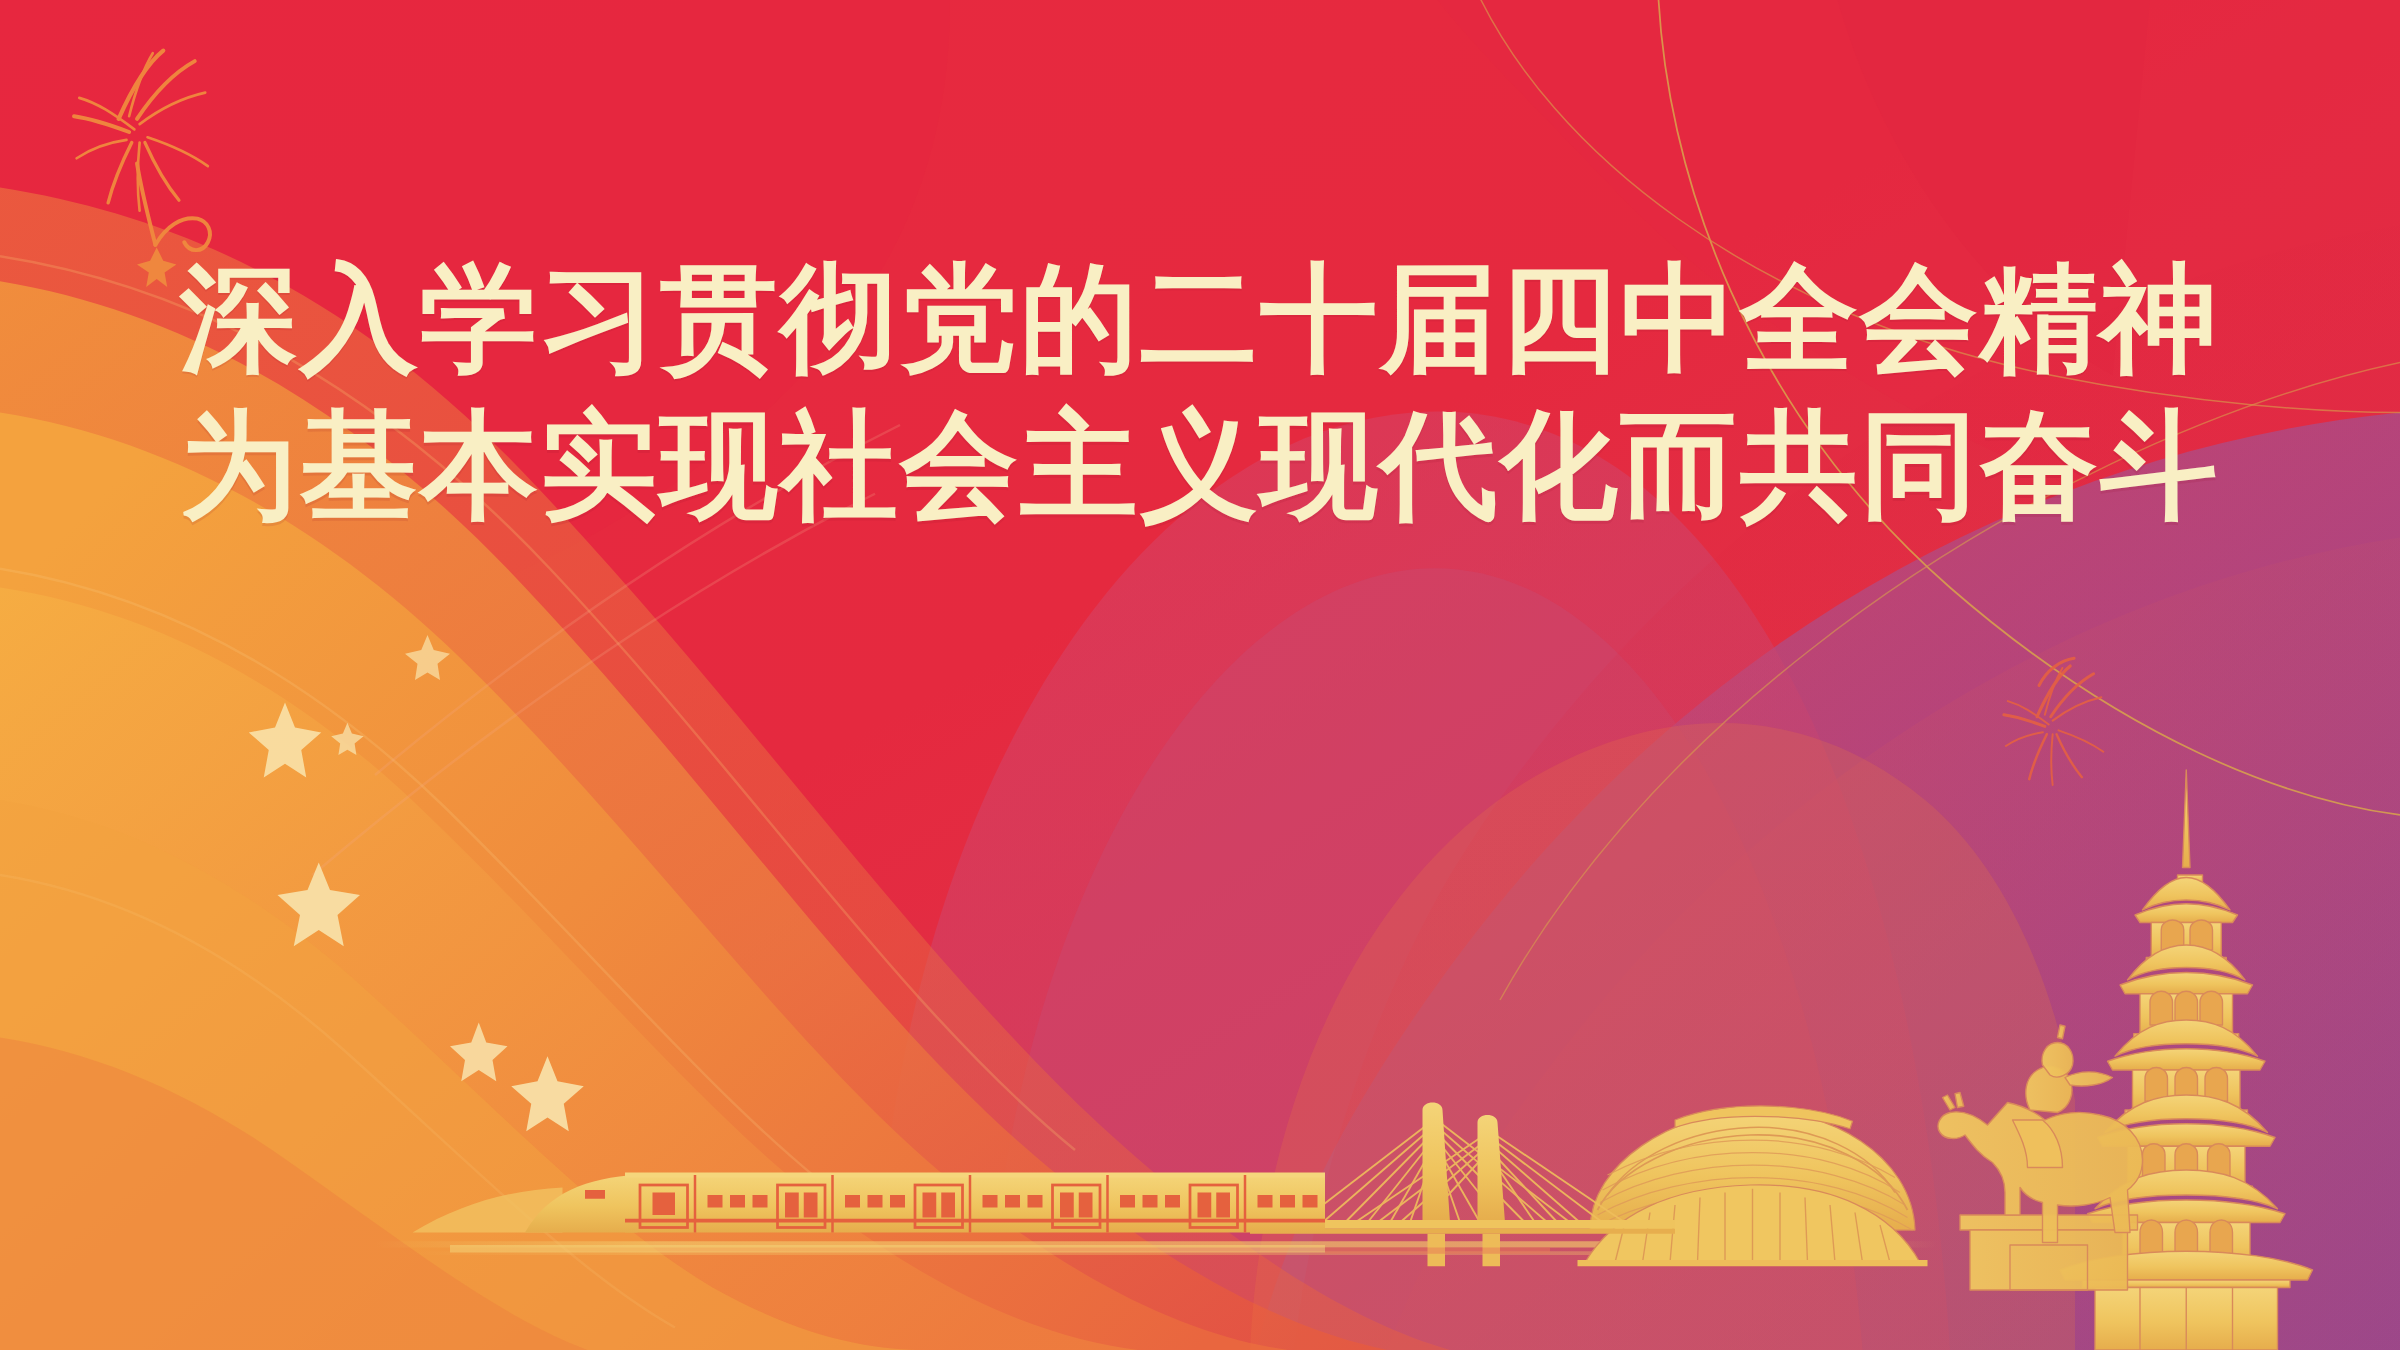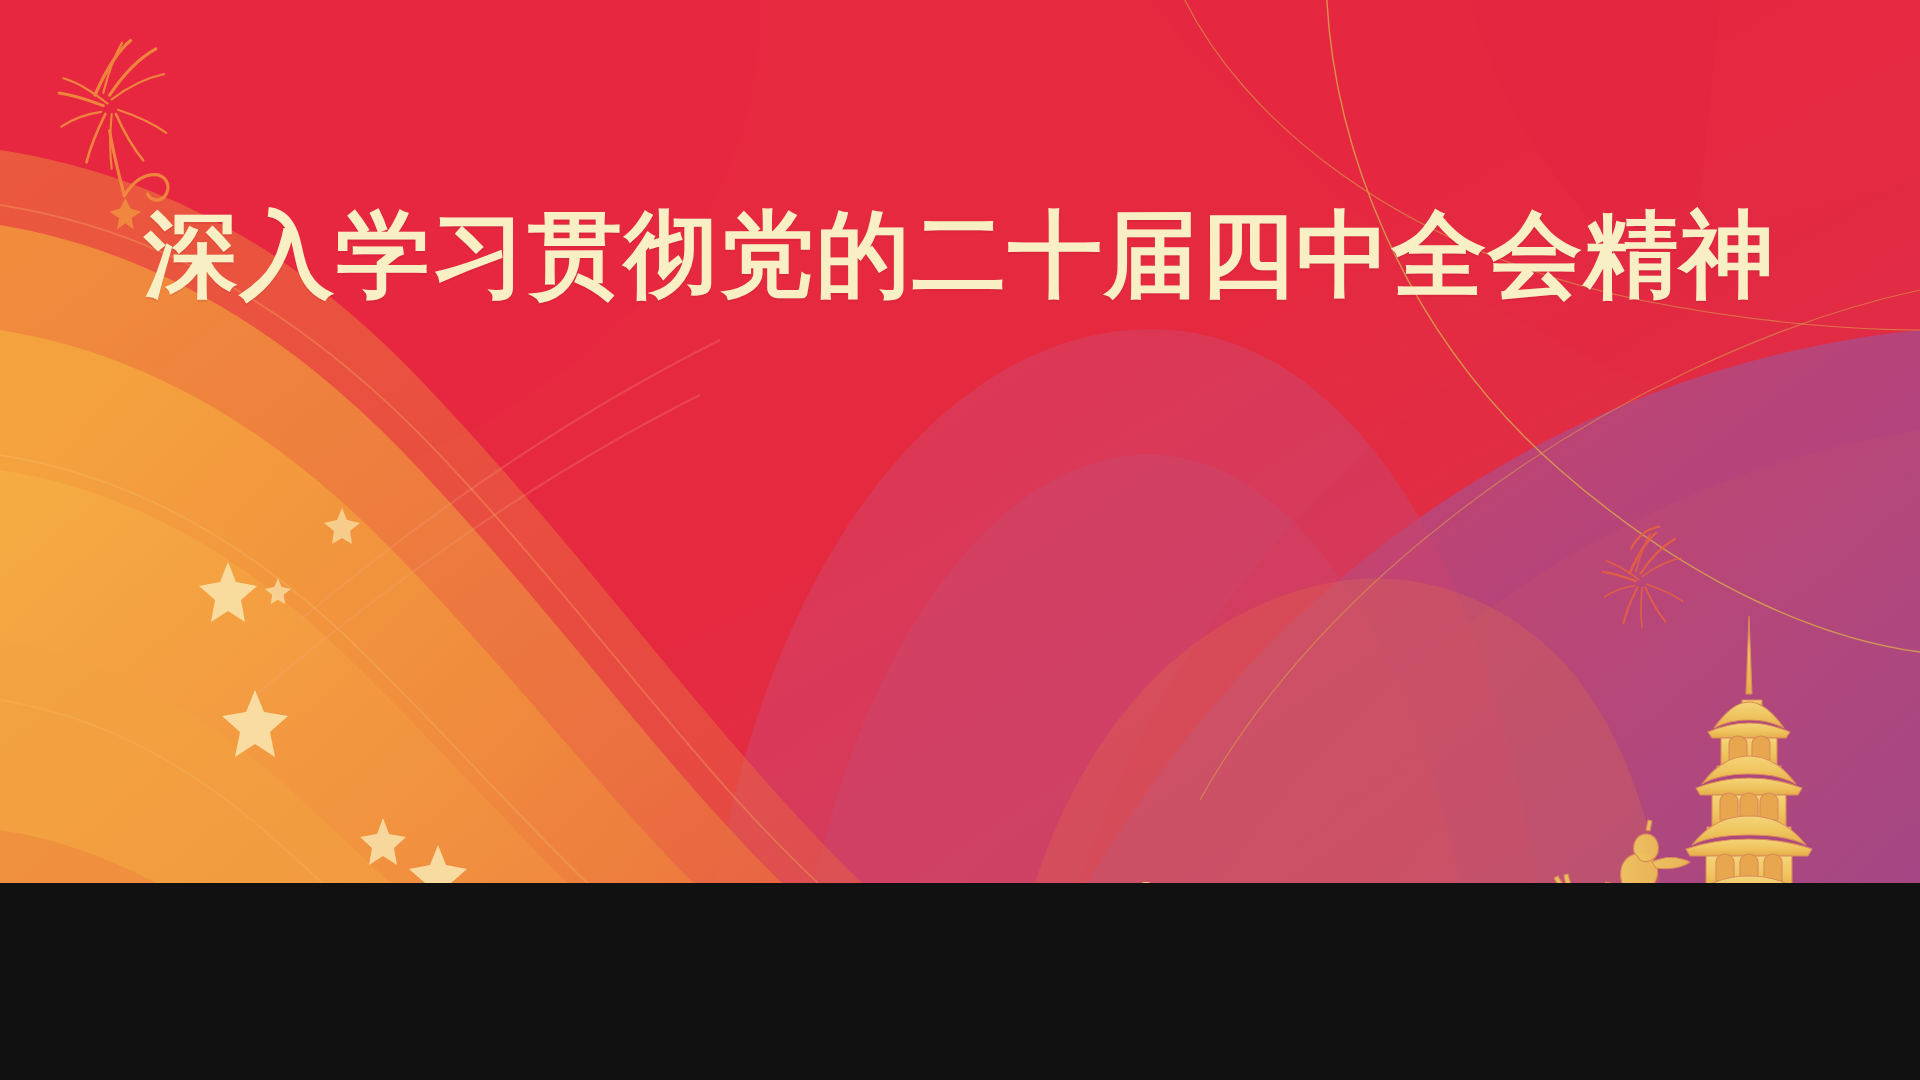--- a/index.html
+++ b/index.html
@@ -1,18 +1,18 @@
 <!DOCTYPE html>
 <html><head>
 <meta charset="utf-8">
 <style>
   html,body{margin:0;padding:0;background:#111;}
   #stage{
     position:relative;
-    width:1920px;height:883px;
+    width:1920px;height:1080px;
     overflow:hidden;
     font-family:"Liberation Sans","DejaVu Sans",sans-serif;
     background:#E5293F;
   }
   #stage svg.layer{position:absolute;left:0;top:0;width:1920px;height:1080px;display:block;}
 
   
   .title-block{
     position:absolute;
     left:0; top:196px;
@@ -183,20 +183,21 @@
       <path d="M276,578 l5,12 13,3 -10,8 2,13 -10,-6 -10,6 2,-13 -10,-8 13,-3 z" opacity="0.8" transform="scale(0.72) translate(110,225)"></path>
       <path d="M255,690 l9,22 24,4 -18,16 5,25 -20,-13 -20,13 5,-25 -18,-16 24,-4 z" opacity="0.95"></path>
       <path d="M383,818 l6,16 17,3 -12,11 3,17 -14,-9 -14,9 3,-17 -12,-11 17,-3 z" opacity="0.9"></path>
       <path d="M438,845 l8,20 21,4 -16,14 4,22 -17,-11 -17,11 4,-22 -16,-14 21,-4 z" opacity="0.95"></path>
       <path d="M342,508 l5,12 13,3 -10,8 2,13 -10,-6 -10,6 2,-13 -10,-8 13,-3 z" opacity="0.75"></path>
     </g>
   </svg>
 
   <div class="title-block">
     <span class="title-line l1">深入学习贯彻党的二十届四中全会精神</span>
+    <span class="title-line l2">为基本实现社会主义现代化而共同奋斗</span>
   </div>
 
   <svg class="layer" viewBox="0 0 1920 1080">
     <defs>
       <linearGradient id="sGold" x1="0" y1="0" x2="0" y2="1">
         <stop offset="0%" stop-color="#F4D478"></stop>
         <stop offset="55%" stop-color="#EFC45E"></stop>
         <stop offset="100%" stop-color="#E6AD4C"></stop>
       </linearGradient>
       <linearGradient id="sGoldSoft" x1="0" y1="0" x2="1" y2="0">

